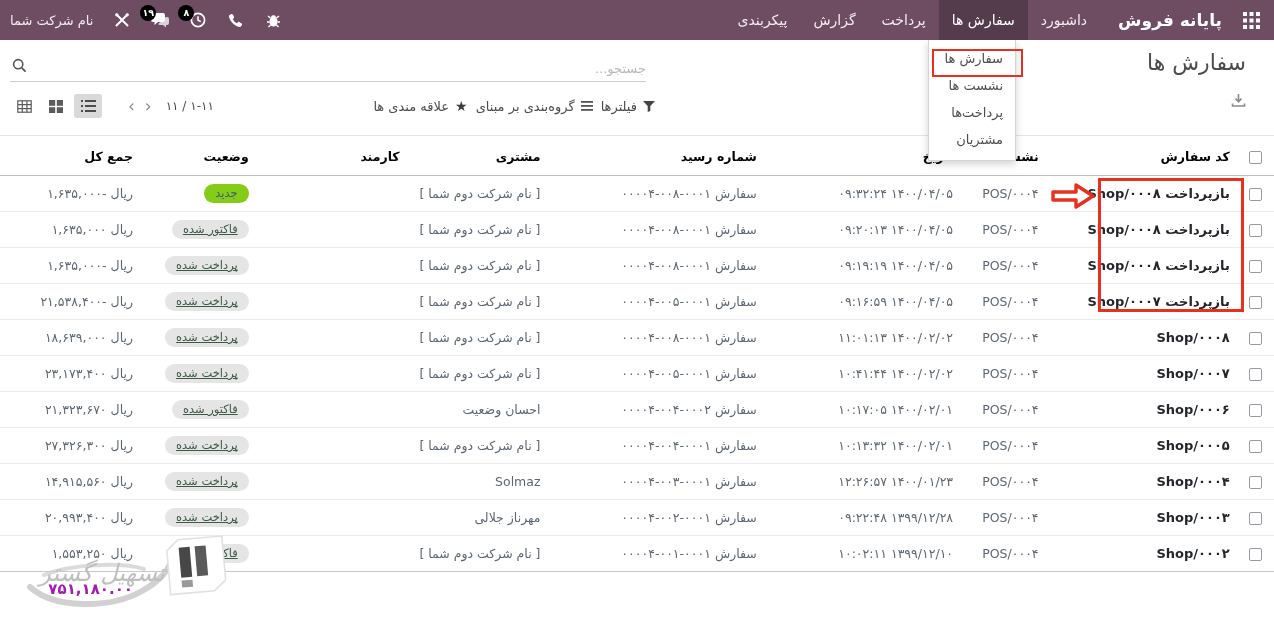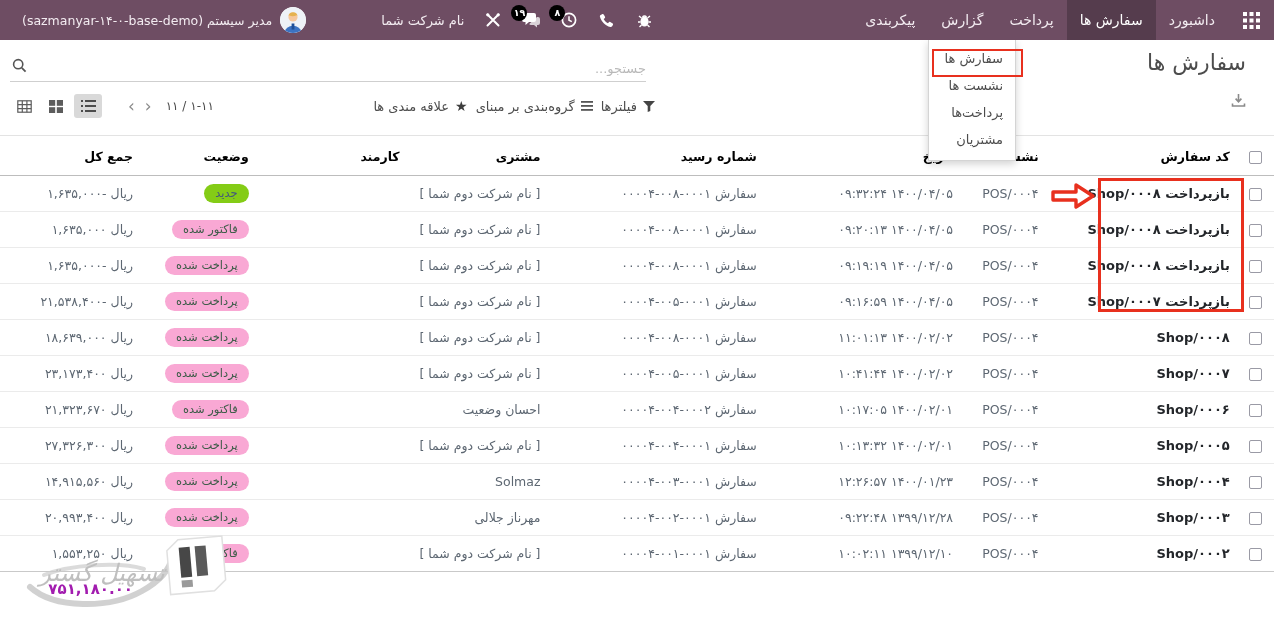--- a/index.html
+++ b/index.html
@@ -49,21 +49,21 @@
   .orders-table { position:absolute; top:95px; left:0; width:1274px; border-collapse:collapse; direction:rtl; border-top:1px solid #e3e3e3; }
   .orders-table th { font-size:12.5px; color:#000000; font-weight:bold; text-align:right; padding:13px 8px 11px;
     border-bottom:1px solid #bdbdbd; white-space:nowrap; cursor:pointer; }
   .orders-table td { font-size:12.5px; color:#5d6772; text-align:right; padding:8px 8px; border-top:1px solid #ebebeb;
     white-space:nowrap; overflow:hidden; height:34px; cursor:pointer; }
   .orders-table tbody tr:first-child td { border-top:none; }
   .cb-col { text-align:center !important; }
   .cb { display:inline-block; width:13px; height:13px; border:1px solid #9a9aa5; border-radius:2px; background:#fff; vertical-align:middle; cursor:pointer; }
   td.code-cell { font-weight:bold; color:#23262a; font-size:13px; }
   .pill { display:inline-block; padding:2px 11px 3px; border-radius:11px; font-size:11.5px; }
-  .pill.paid, .pill.invoiced { background:#f9a8d4; color:#3d5c48; }
+  .pill.paid, .pill.invoiced { background:#e5e5e5; color:#3d5c48;text-decoration:underline; }
   .pill.new { background:#84cc16; color:#44597c; }
   .orders-table tfoot td { border-top:1px solid #c9c9c9; color:#a21caf; font-weight:bold; font-size:15px; height:30px;padding-left:28px; }
   .total-sum { position:relative; z-index:7; }
 
   
   .dropdown { position:absolute; top:0; left:928px; width:88px; background:#fff; border:1px solid #d4d4d4;
     border-top:none; box-shadow:0 3px 8px rgba(0,0,0,.18); z-index:20; padding:5px 0 7px; }
   .dd-item { font-size:13px; color:#4c4c4c; padding:6px 12px 6px 6px; text-align:right; cursor:pointer; white-space:nowrap; }
 
   
@@ -87,20 +87,21 @@
           <rect x="13" y="0" width="4" height="4"></rect>
         <rect x="0" y="6.5" width="4" height="4"></rect>
           <rect x="6.5" y="6.5" width="4" height="4"></rect>
           <rect x="13" y="6.5" width="4" height="4"></rect>
         <rect x="0" y="13" width="4" height="4"></rect>
           <rect x="6.5" y="13" width="4" height="4"></rect>
           <rect x="13" y="13" width="4" height="4"></rect>
       </g>
     </svg>
   </div>
+  <div class="brand">پایانه فروش</div>
   <div class="tb-menu">
       <div class="tb-menu-item">داشبورد</div>
       <div class="tb-menu-item active">سفارش ها</div>
       <div class="tb-menu-item">پرداخت</div>
       <div class="tb-menu-item">گزارش</div>
       <div class="tb-menu-item">پیکربندی</div>
     </div>
   <div class="tb-spacer"></div>
 
   <div class="systray">
@@ -130,32 +131,20 @@
       </svg>
     </div>
     <div class="tb-icon">
       <svg width="16" height="16" viewBox="0 0 16 16" stroke="#ffffff" stroke-width="2" stroke-linecap="round">
         <path d="M2.5 2.5 L13.5 13.5 M13.5 2.5 L2.5 13.5"></path>
         <circle cx="2.8" cy="2.8" r="1.6" fill="#ffffff" stroke="none"></circle>
         <circle cx="13.2" cy="2.8" r="1.6" fill="#ffffff" stroke="none"></circle>
       </svg>
     </div>
     <div class="tb-link">نام شرکت شما</div>
-    <div class="user-chunk">
-      <div class="avatar">
-        <svg width="26" height="26" viewBox="0 0 26 26">
-          <circle cx="13" cy="13" r="13" fill="#eef2f7"></circle>
-          <circle cx="13" cy="10" r="4.6" fill="#f6c79c"></circle>
-          <path d="M8.4 8.6 a4.8 4.8 0 0 1 9.2 0 l-1 -.4 a8 8 0 0 1 -7.2 .4 z" fill="#e5b24f"></path>
-          <path d="M4 26 a9.2 9.2 0 0 1 18 0 z" fill="#3c73c2"></path>
-          <rect x="11.6" y="16.5" width="2.8" height="6" fill="#1f4f96"></rect>
-        </svg>
-      </div>
-      <div class="user-name">مدیر سیستم (sazmanyar-۱۴-۰-base-demo)</div>
-    </div>
   </div>
 </div>
 
 <div class="page">
 
   <div class="page-title">سفارش ها</div>
 
   <div class="export-btn">
     <svg width="15" height="15" viewBox="0 0 15 15">
       <path d="M7.5 1 V8.2 M4.6 5.6 L7.5 8.8 L10.4 5.6" fill="none" stroke="#8a8a8a" stroke-width="1.6"></path>

